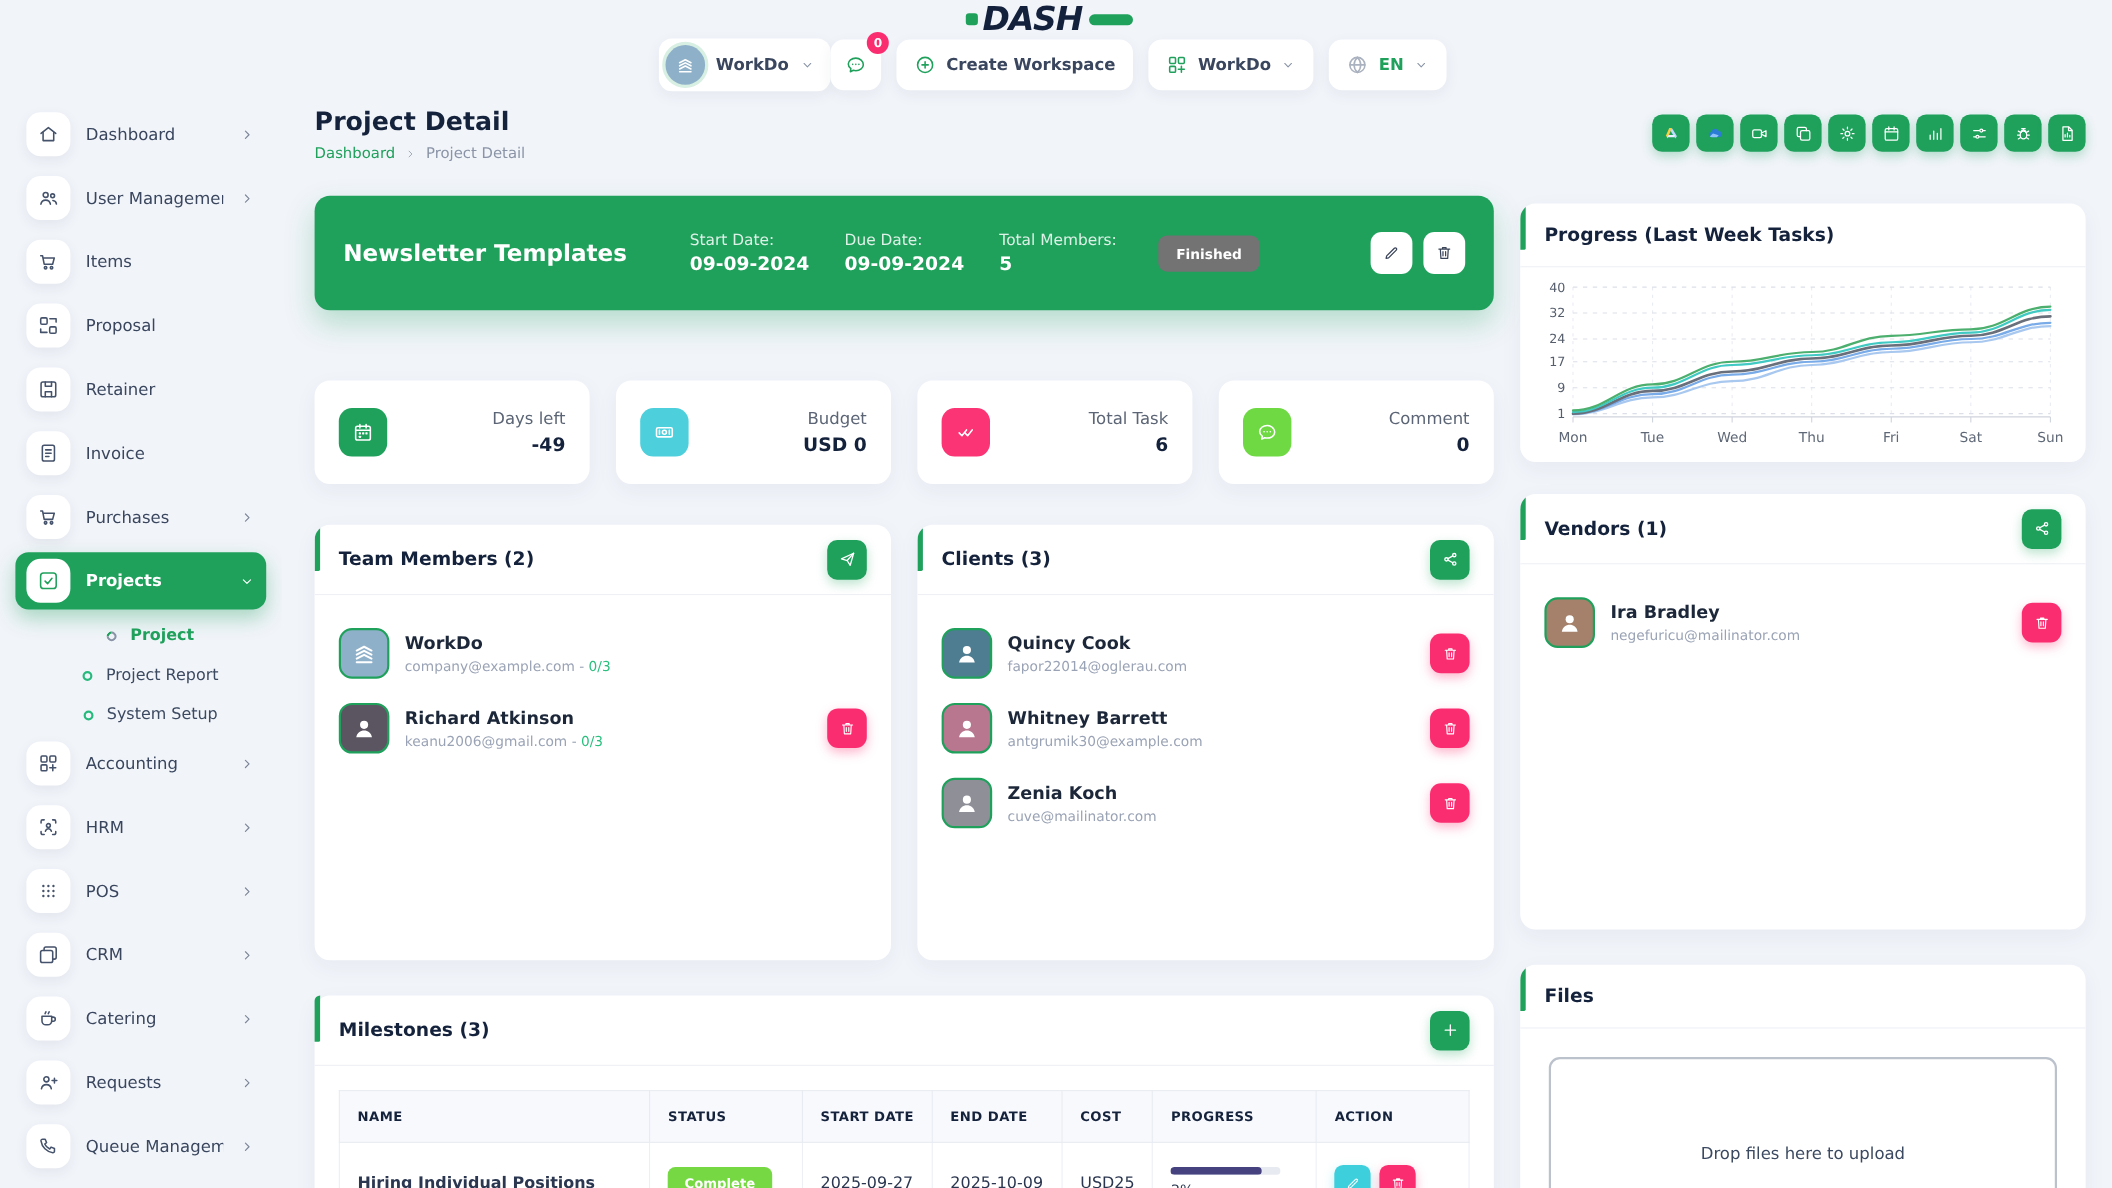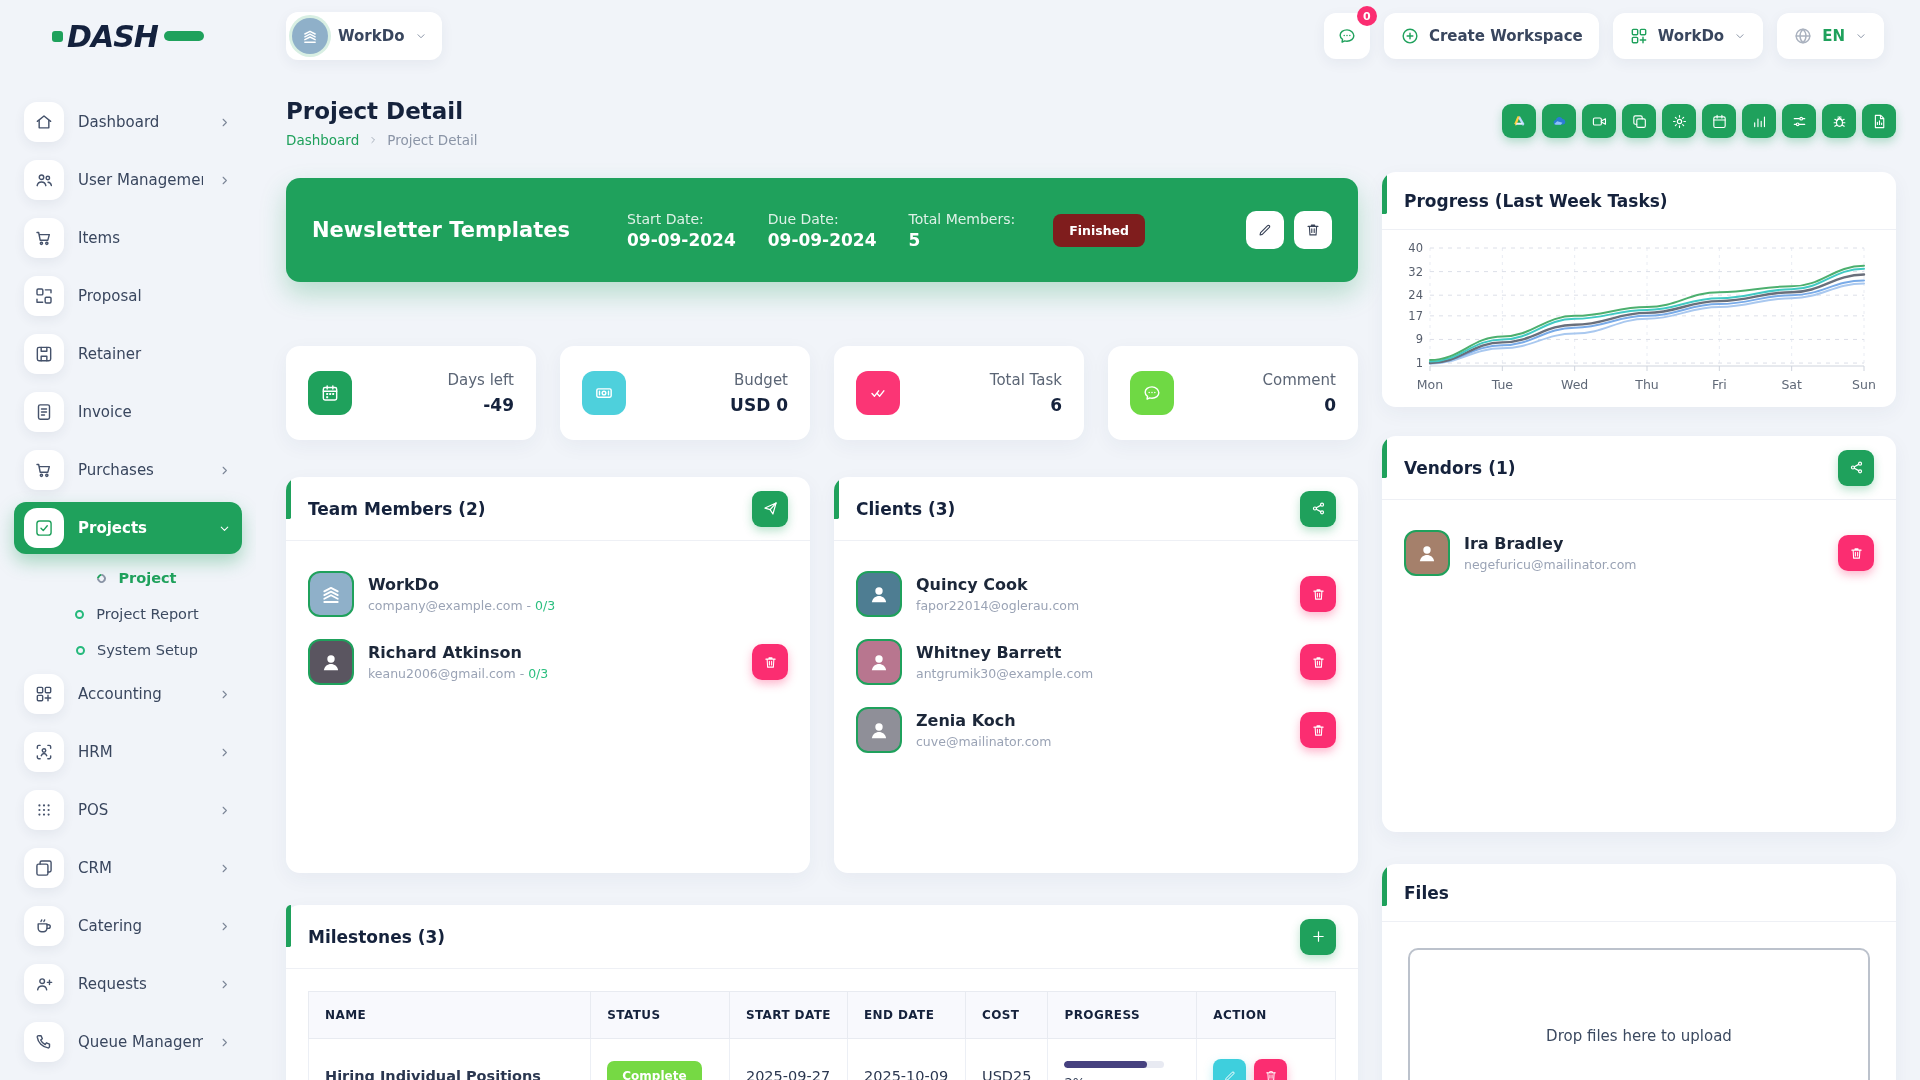--- a/index.html
+++ b/index.html
@@ -1,21 +1,21 @@
 <!DOCTYPE html>
 <html><head>
 <meta charset="utf-8">
 <style>
   * { margin:0; padding:0; box-sizing:border-box; }
   html,body { width:1920px; height:1080px; overflow:hidden; }
   body { font-family:"DejaVu Sans","Liberation Sans",sans-serif; background:#f1f4f9; color:#1c2739; }
   .ic { width:20px; height:20px; stroke:currentColor; fill:none; stroke-width:1.7; stroke-linecap:round; stroke-linejoin:round; display:block; }
 
   
-  .header { position:absolute; top:0; left:0; right:12px; height:72px; display:flex; align-items:center; }
+  .header { position:absolute; top:0; left:0; right:12px; height:72px; display:flex; align-items:center;flex-direction:column; }
   .logo-area { width:256px; display:flex; justify-content:center; align-items:center; gap:4px; }
   .logo-dot { width:11px; height:11px; border-radius:3px; background:#1fa15c; }
   .logo-text { font-size:30px; font-weight:800; letter-spacing:-1px; color:#14213d; font-style:italic; }
   .logo-bar { width:40px; height:10px; border-radius:6px; background:#1fa15c; margin-left:2px; }
   .header-main { flex:1; display:flex; align-items:center; justify-content:space-between; padding:0 24px 0 30px; }
   .chip { background:#fff; border-radius:12px; padding:6px 14px 6px 6px; display:flex; align-items:center; gap:10px; box-shadow:0 4px 14px rgba(40,50,90,.06); cursor:pointer; }
   .chip-avatar { width:36px; height:36px; border-radius:50%; background:#8fb0c9; display:flex; align-items:center; justify-content:center; color:#fff; box-shadow:0 0 0 3px #d8efe3; }
   .chip-label { font-size:15px; font-weight:600; color:#39465e; }
   .chev { width:14px; height:14px; color:#8a94a6; }
   .header-right { display:flex; align-items:center; gap:14px; }
@@ -54,21 +54,21 @@
 
   .toolbar { margin-top:32px; height:34px; display:flex; justify-content:flex-end; gap:6px; }
   .tool-btn { width:34px; height:34px; border-radius:9px; background:#1fa15c; color:#fff; display:flex; align-items:center; justify-content:center; cursor:pointer; box-shadow:0 4px 10px rgba(31,161,92,.3); }
   .tool-btn .ic { width:17px; height:17px; stroke-width:1.6; }
 
   .banner { margin-top:26px; height:104px; border-radius:14px; background:#1fa15c; display:flex; align-items:center; padding:0 26px; box-shadow:0 12px 26px rgba(31,161,92,.28); }
   .banner-title { flex:0 0 315px; font-size:21px; font-weight:700; color:#fff; }
   .banner-col { margin-right:32px; }
   .banner-col .lbl { font-size:14px; color:rgba(255,255,255,.85); }
   .banner-col .val { font-size:17px; font-weight:700; color:#fff; margin-top:3px; }
-  .status-badge { background:#7f1d1d; color:#fff; font-size:12.5px; font-weight:600; padding:9px 16px; border-radius:8px; margin-left:6px; }
+  .status-badge { background:#737373; color:#fff; font-size:12.5px; font-weight:600; padding:9px 16px; border-radius:8px; margin-left:6px; }
   .banner-actions { margin-left:auto; display:flex; gap:10px; }
   .white-sq-btn { width:38px; height:38px; border-radius:10px; background:#fff; color:#3a4458; display:flex; align-items:center; justify-content:center; cursor:pointer; }
   .white-sq-btn .ic { width:16px; height:16px; }
 
   .stats { margin-top:36px; display:grid; grid-template-columns:repeat(4,1fr); gap:24px; }
   .stat-card { background:#fff; border-radius:14px; height:94px; padding:0 22px; display:flex; align-items:center; justify-content:space-between; box-shadow:0 6px 20px rgba(40,50,90,.05);margin-top:28px; }
   .stat-ic { width:44px; height:44px; border-radius:12px; display:flex; align-items:center; justify-content:center; color:#fff; }
   .stat-txt { text-align:right; }
   .stat-lbl { font-size:15px; color:#5b6575; }
   .stat-val { font-size:17px; font-weight:700; color:#15223c; margin-top:6px; }
@@ -101,21 +101,21 @@
   .ms-badge { display:inline-block; color:#fff; font-size:12px; font-weight:600; padding:8px 15px; border-radius:7px; }
   .prog-track { width:100px; height:7px; border-radius:4px; background:#e8eaf2; overflow:hidden; }
   .prog-fill { height:100%; border-radius:4px; }
   .prog-lbl { font-size:13px; color:#2b3750; margin-top:7px; }
   .act-btns { display:flex; gap:8px; }
   .sm-btn { width:33px; height:33px; border-radius:8px; color:#fff; display:flex; align-items:center; justify-content:center; cursor:pointer; }
   .sm-btn .ic { width:14px; height:14px; }
   .sm-btn.cyan { background:#3ecfdd; box-shadow:0 4px 10px rgba(62,207,221,.35); }
   .sm-btn.pink { background:#fb2d71; box-shadow:0 4px 10px rgba(251,45,113,.35); }
 
-  .progress-card { margin-top:34px; height:235px; overflow:hidden; }
+  .progress-card { margin-top:47px; height:235px; overflow:hidden; }
   .chart-box { padding:4px 12px 0 8px; }
   .files-card { margin-top:32px; height:300px; overflow:hidden; }
   .dropzone { margin:26px; height:175px; border:2px solid #bcc2cc; border-radius:10px; display:flex; align-items:center; justify-content:center; font-size:15px; color:#3c4a61; cursor:pointer; }
   .vendors-card { margin-top:29px; }
 </style>
 </head>
 <body>
 
 <div class="header">
   <div class="logo-area">

